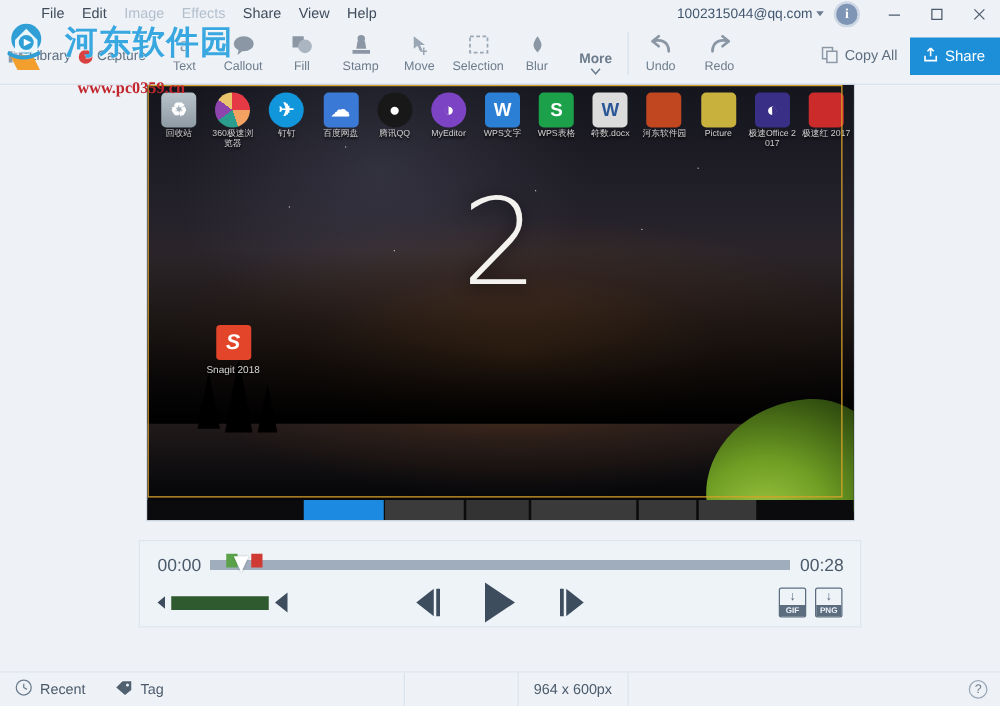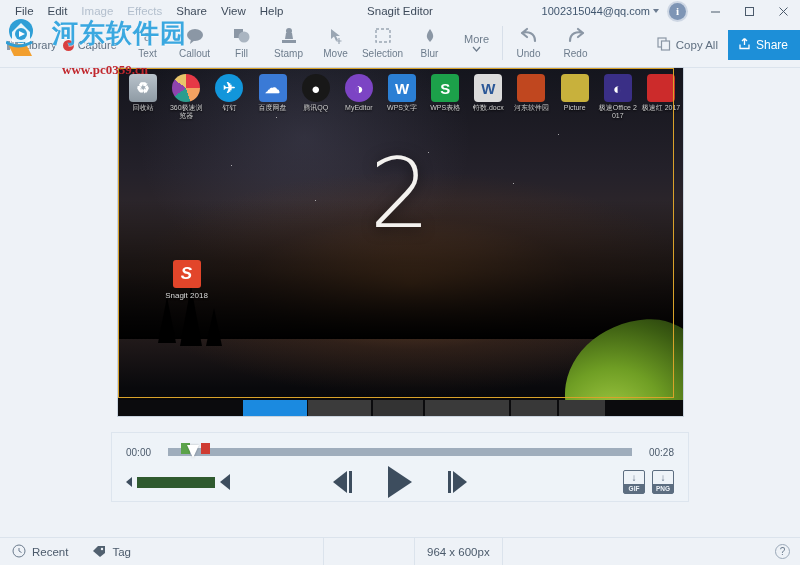--- a/index.html
+++ b/index.html
@@ -13,22 +13,22 @@
     position: relative;
     width: 800px; height: 565px;
     background: #eef2f7;
     display: flex; flex-direction: column;
   }
 
   
   .menubar {
     height: 22px;
     background: #eef2f7;
-    display: flex; align-items: center;
-    padding-left: 8px;
+    display: flex; align-items: flex-start;
+    padding-left: 26px;
     position: relative;
     flex: 0 0 22px;
   }
   .menu-item {
     font-size: 11.5px;
     color: #3e4b5b;
     padding: 0 7px;
     line-height: 22px;
     white-space: nowrap;
   }
@@ -229,21 +229,21 @@
   .player {
     width: 578px;
     height: 70px;
     margin: 16px auto 0 auto;
     background: #eef3f8;
     border: 1px solid #dde5ee;
     position: relative;
     padding: 10px 14px 0 14px;
   }
   .timeline-row { display:flex; align-items:center; height: 18px; }
-  .tl-time { font-size: 10px; color: #4b5a6b; width: 34px; }
+  .tl-time { font-size: 14px; color: #4b5a6b; width: 34px; }
   .tl-time.right { text-align: right; }
   .track-wrap { flex: 1 1 auto; position: relative; height: 18px; margin: 0 8px; }
   .track {
     position: absolute; left: 0; right: 0; top: 5px; height: 8px;
     background: #9fadbc;
   }
   .marker { position: absolute; top: 0px; width: 9px; height: 11px; }
   .marker.green { background: #5ba34a; left: 13px; }
   .marker.red { background: #cf3b32; left: 33px; }
   .playhead {
@@ -338,21 +338,20 @@
 
   <div class="menubar">
     <div class="menu-item">File</div>
     <div class="menu-item">Edit</div>
     <div class="menu-item disabled">Image</div>
     <div class="menu-item disabled">Effects</div>
     <div class="menu-item">Share</div>
     <div class="menu-item">View</div>
     <div class="menu-item">Help</div>
 
-    <div class="win-title">Snagit Editor</div>
 
     <div class="titlebar-right">
       <div class="account-email">1002315044@qq.com</div>
       <div class="caret-down"></div>
       <div class="info-avatar">i</div>
       <div class="win-btn">
         <svg width="11" height="11" viewBox="0 0 11 11">
             <line x1="1" y1="6" x2="10" y2="6" stroke="#4b5a6b" stroke-width="1"></line>
           </svg>
       </div>
@@ -450,21 +449,21 @@
 
       <div class="tool">
         <span class="ticon">
           <svg width="20" height="18" viewBox="0 0 20 18">
               <path d="M10 2 C14 8 14.5 10 10 15 C5.5 10 6 8 10 2Z" fill="#8b97a5"></path>
             </svg>
         </span>
         <span class="tlabel">Blur</span>
       </div>
 
-      <div class="tool" style="justify-content:flex-start;padding-top:10px;">
+      <div class="tool" style="justify-content:center;padding-top:10px;font-weight:bold;">
         <span class="tlabel" style="font-size:11px;color:#6d7c8c;">More</span>
         <span class="ticon" style="height:8px;">
           <svg width="9" height="6" viewBox="0 0 9 6">
               <path d="M1 1 L4.5 5 L8 1" stroke="#6d7c8c" stroke-width="1.2" fill="none"></path>
             </svg>
         </span>
       </div>
 
       <div class="tool-sep"></div>
 

